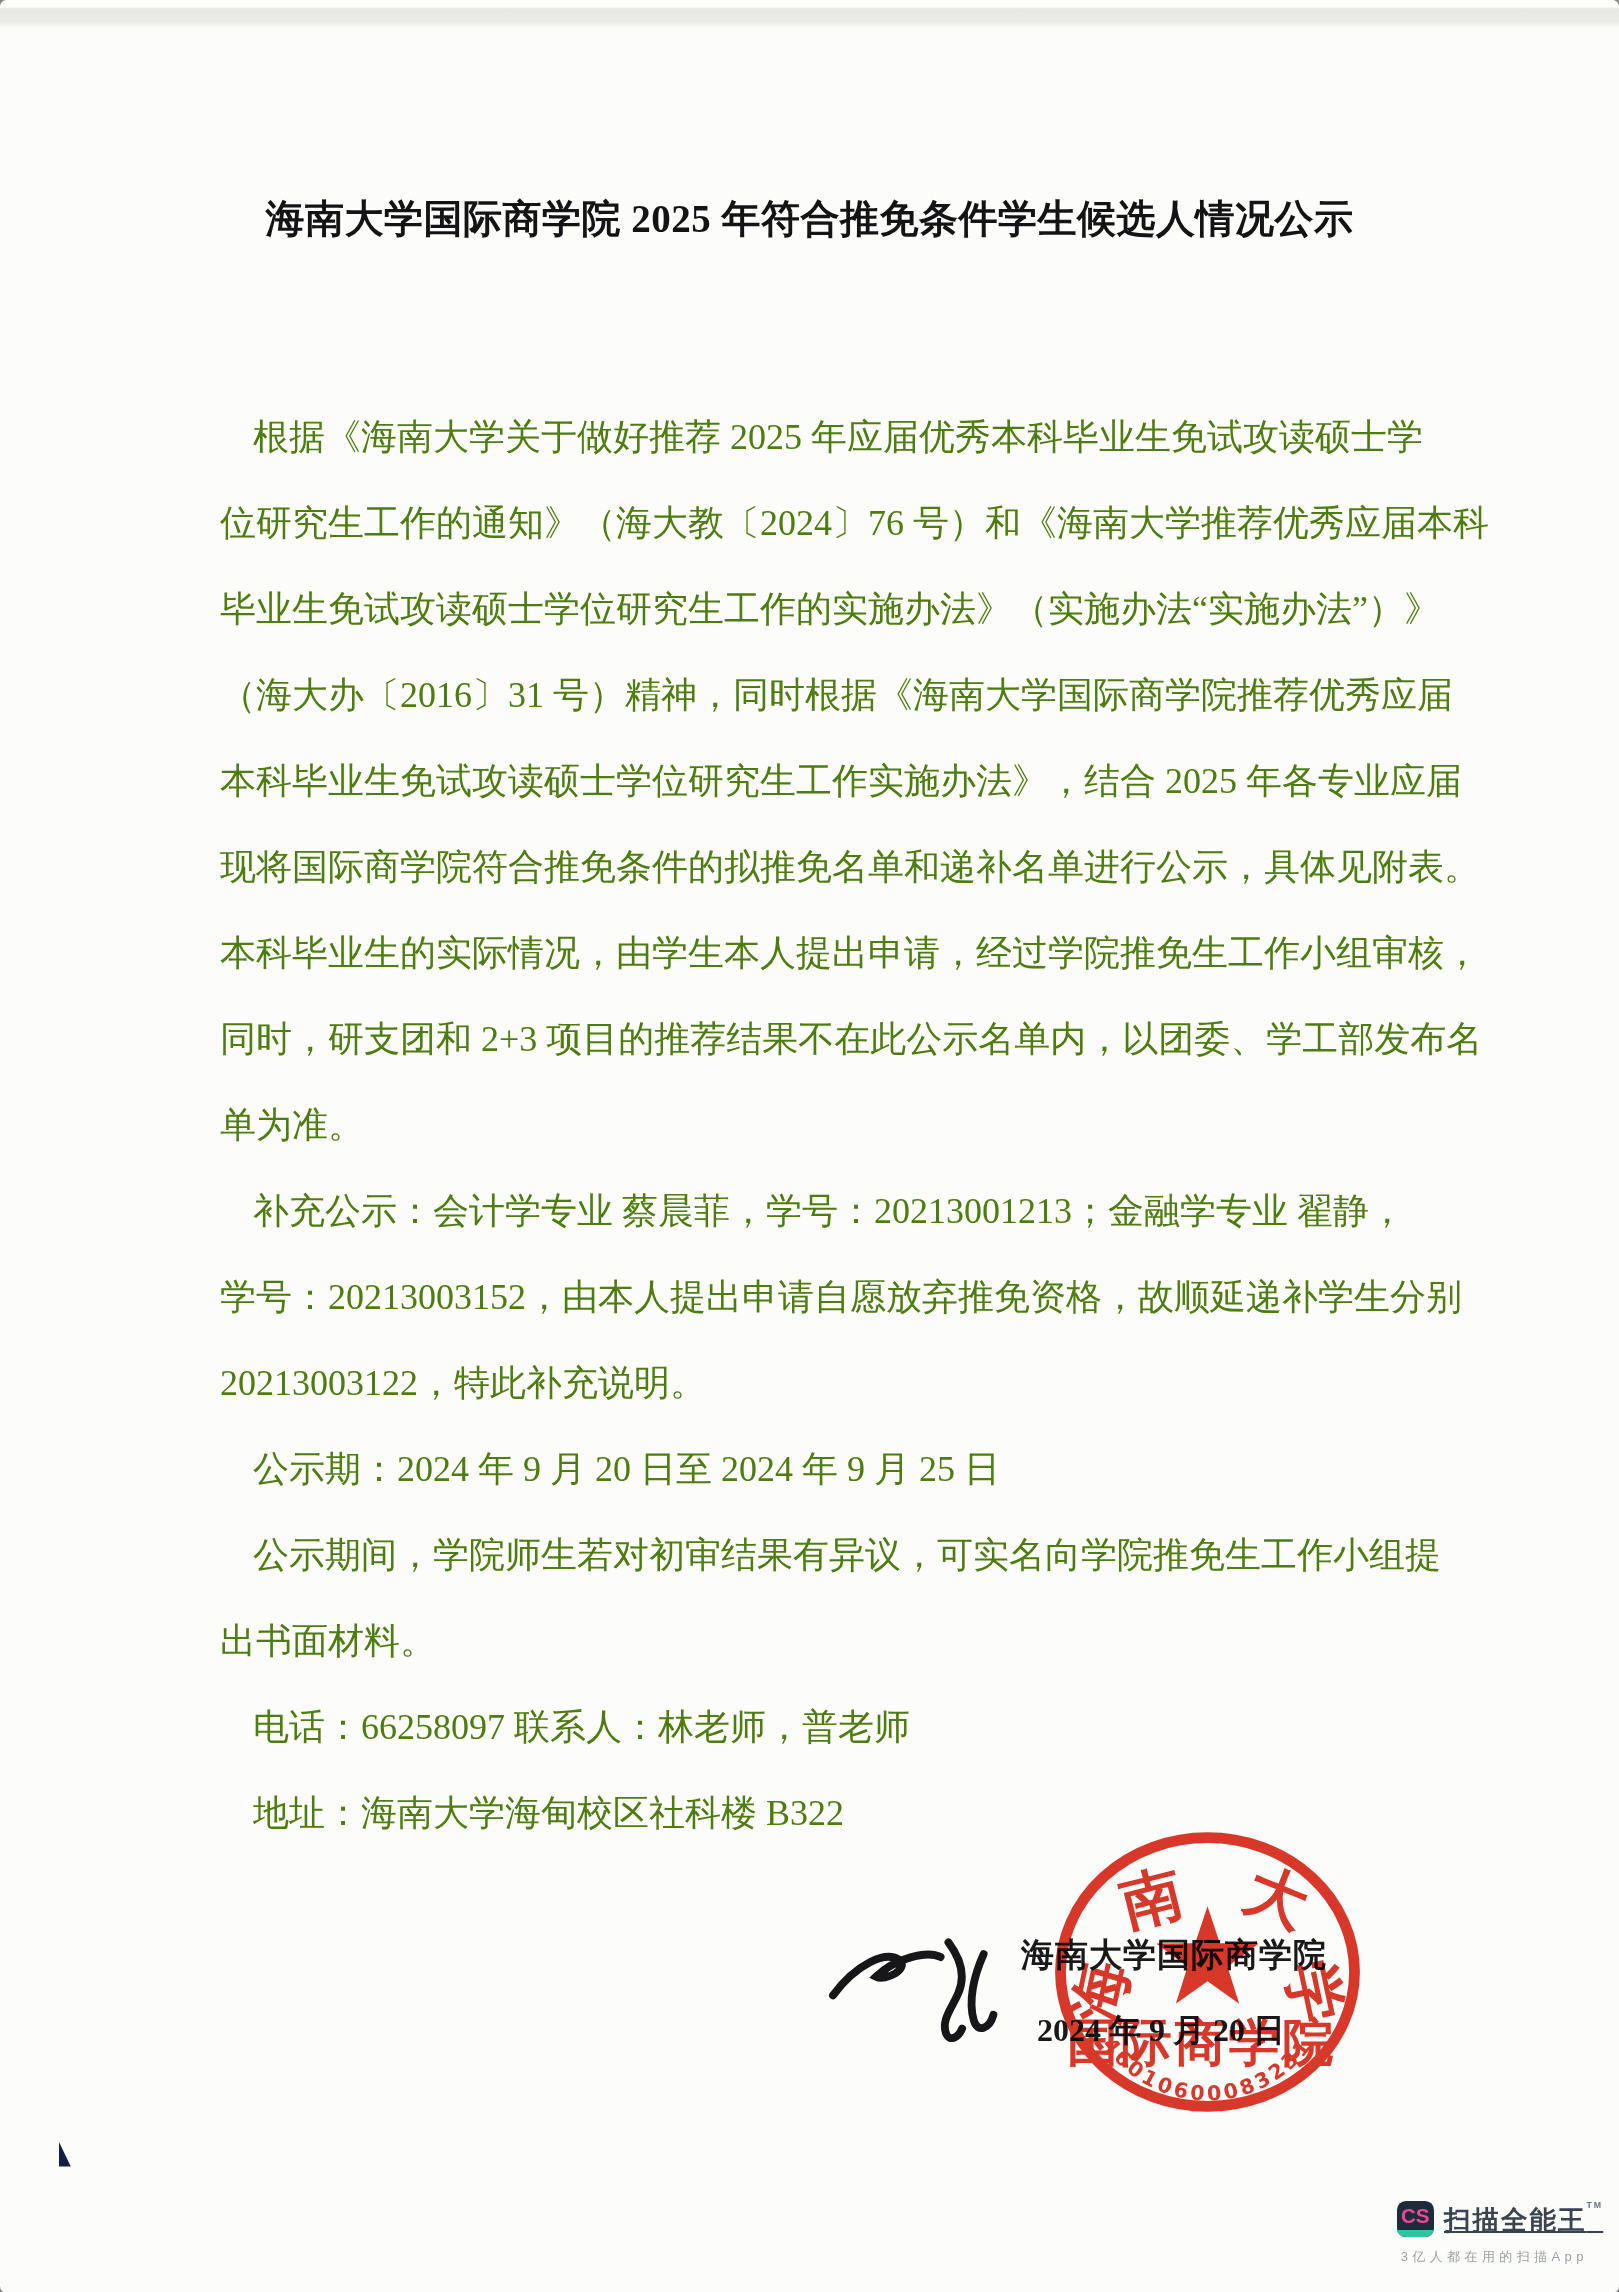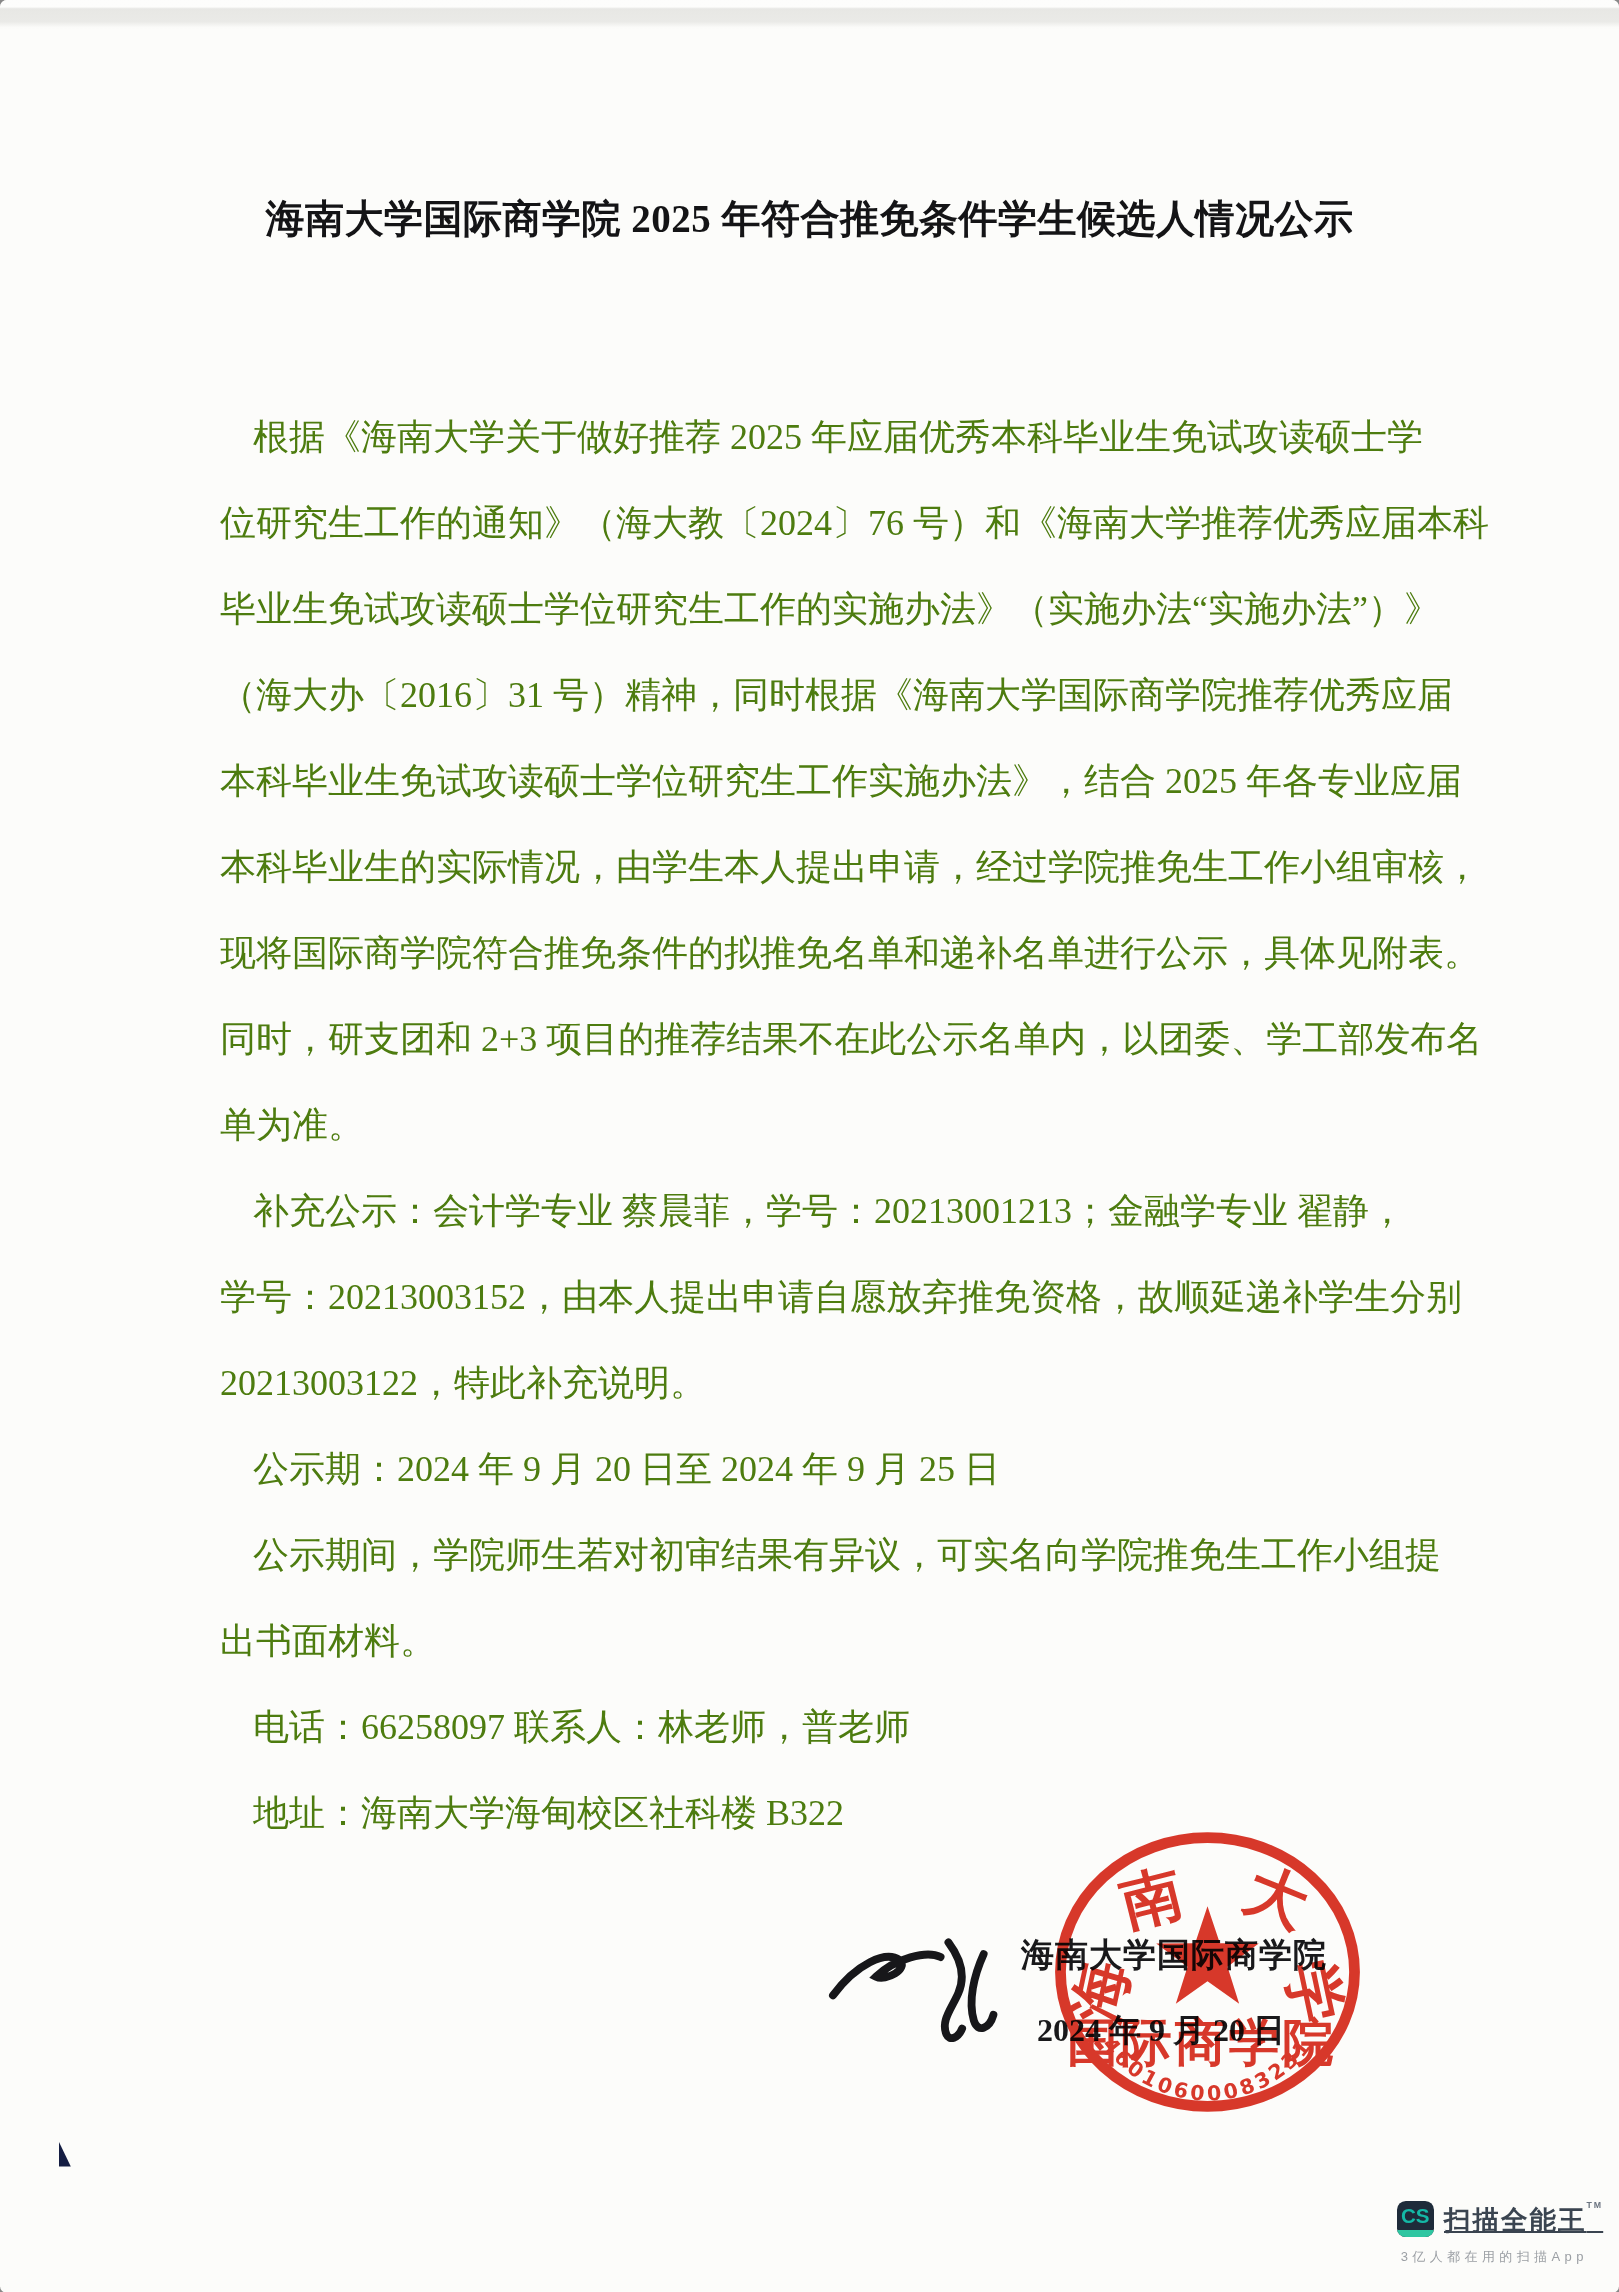--- a/index.html
+++ b/index.html
@@ -52,21 +52,21 @@
     clip-path:polygon(0 0,100% 100%,0 100%);
   }
   .watermark{position:absolute;left:1385px;top:2199px;width:225px;height:84px;
     font-family:"Liberation Sans","DejaVu Sans",sans-serif;}
   .cs-logo{
     position:absolute;left:11.8px;top:2px;width:37px;height:36px;border-radius:8.8px;
     background:var(--wm-logo-bg,#1e2b3a);overflow:hidden;
   }
   .cs-logo .cs-text{
     position:absolute;left:0;right:0;top:2.9px;text-align:center;
-    color:#14b8a6;font-weight:bold;font-size:20.6px;letter-spacing:0px;
+    color:#ec4899;font-weight:bold;font-size:20.6px;letter-spacing:0px;
   }
   .cs-logo .cs-accent{
     position:absolute;left:0;right:0;bottom:0;height:6.9px;
     background:var(--wm-accent,#2ec6a1);
   }
   .wm-name{
     position:absolute;left:59px;top:2.9px;font-size:26.5px;font-weight:bold;
     color:#3a4450;letter-spacing:2px;white-space:nowrap;text-decoration:underline;
   }
   .wm-tm{font-size:8.8px;vertical-align:top;position:relative;top:-2px;color:#6b7480;}
@@ -83,22 +83,22 @@
   <div class="scan-top-edge"></div>
 
   <div class="doc-title">海南大学国际商学院 2025 年符合推免条件学生候选人情况公示</div>
 
   <div class="doc-body">
       <div class="doc-line indent">根据《海南大学关于做好推荐 2025 年应届优秀本科毕业生免试攻读硕士学</div>
       <div class="doc-line">位研究生工作的通知》（海大教〔2024〕76 号）和《海南大学推荐优秀应届本科</div>
       <div class="doc-line">毕业生免试攻读硕士学位研究生工作的实施办法》（实施办法“实施办法”）》</div>
       <div class="doc-line">（海大办〔2016〕31 号）精神，同时根据《海南大学国际商学院推荐优秀应届</div>
       <div class="doc-line">本科毕业生免试攻读硕士学位研究生工作实施办法》，结合 2025 年各专业应届</div>
+      <div class="doc-line">现将国际商学院符合推免条件的拟推免名单和递补名单进行公示，具体见附表。</div>
       <div class="doc-line">本科毕业生的实际情况，由学生本人提出申请，经过学院推免生工作小组审核，</div>
-      <div class="doc-line">现将国际商学院符合推免条件的拟推免名单和递补名单进行公示，具体见附表。</div>
       <div class="doc-line">同时，研支团和 2+3 项目的推荐结果不在此公示名单内，以团委、学工部发布名</div>
       <div class="doc-line">单为准。</div>
       <div class="doc-line indent">补充公示：会计学专业 蔡晨菲，学号：20213001213；金融学专业 翟静，</div>
       <div class="doc-line">学号：20213003152，由本人提出申请自愿放弃推免资格，故顺延递补学生分别</div>
       <div class="doc-line">20213003122，特此补充说明。</div>
       <div class="doc-line indent">公示期：2024 年 9 月 20 日至 2024 年 9 月 25 日</div>
       <div class="doc-line indent">公示期间，学院师生若对初审结果有异议，可实名向学院推免生工作小组提</div>
       <div class="doc-line">出书面材料。</div>
       <div class="doc-line indent">电话：66258097 联系人：林老师，普老师</div>
       <div class="doc-line indent">地址：海南大学海甸校区社科楼 B322</div>

